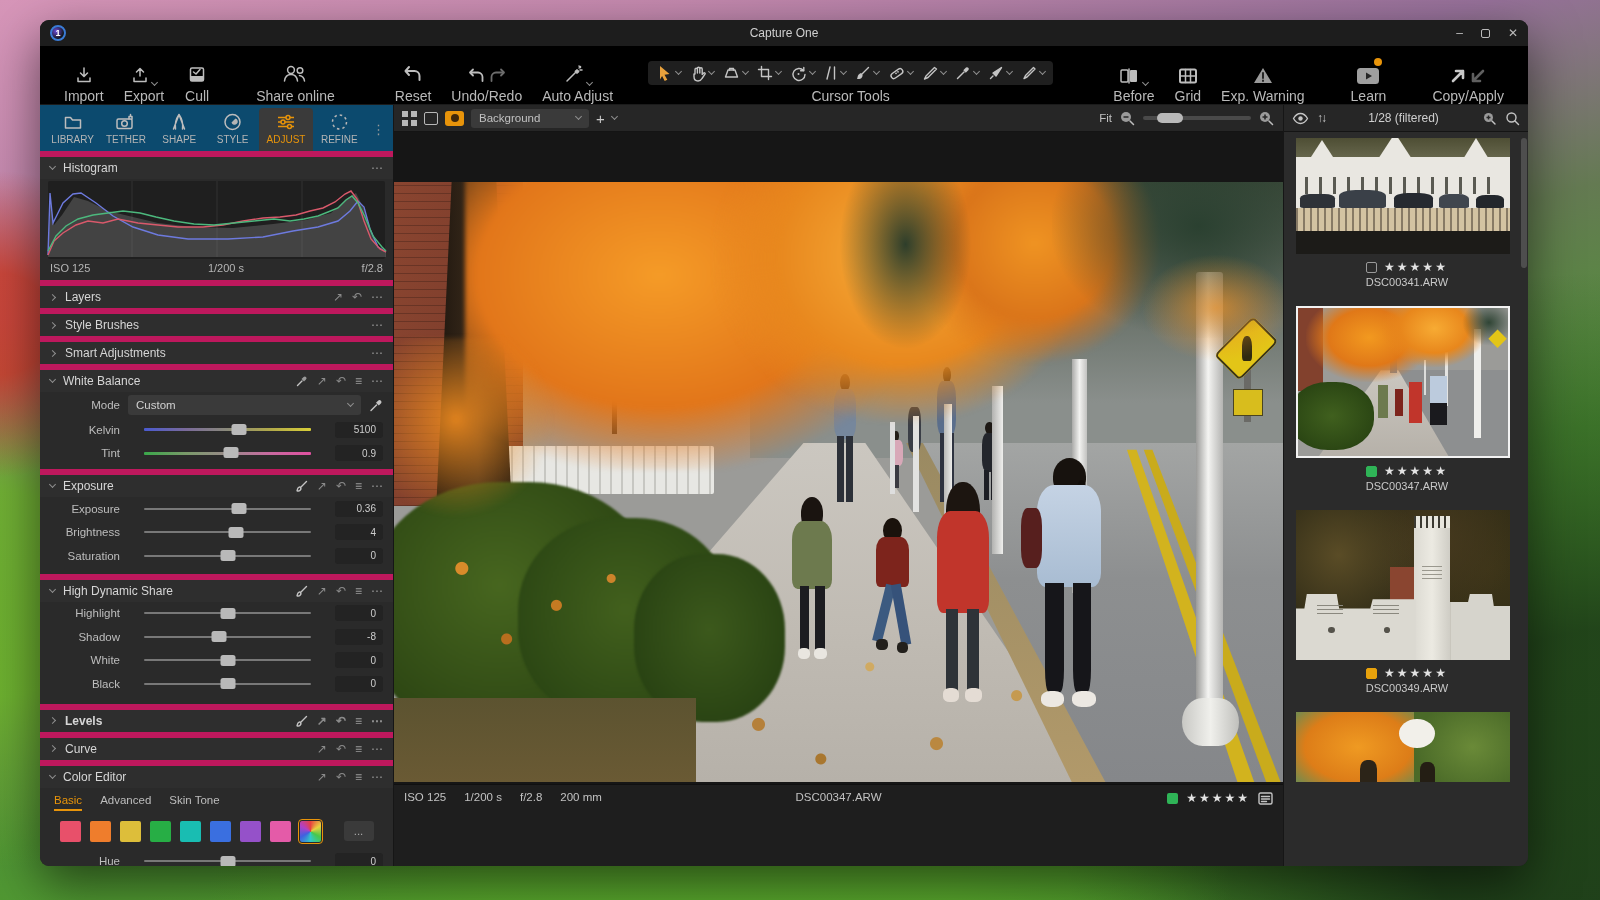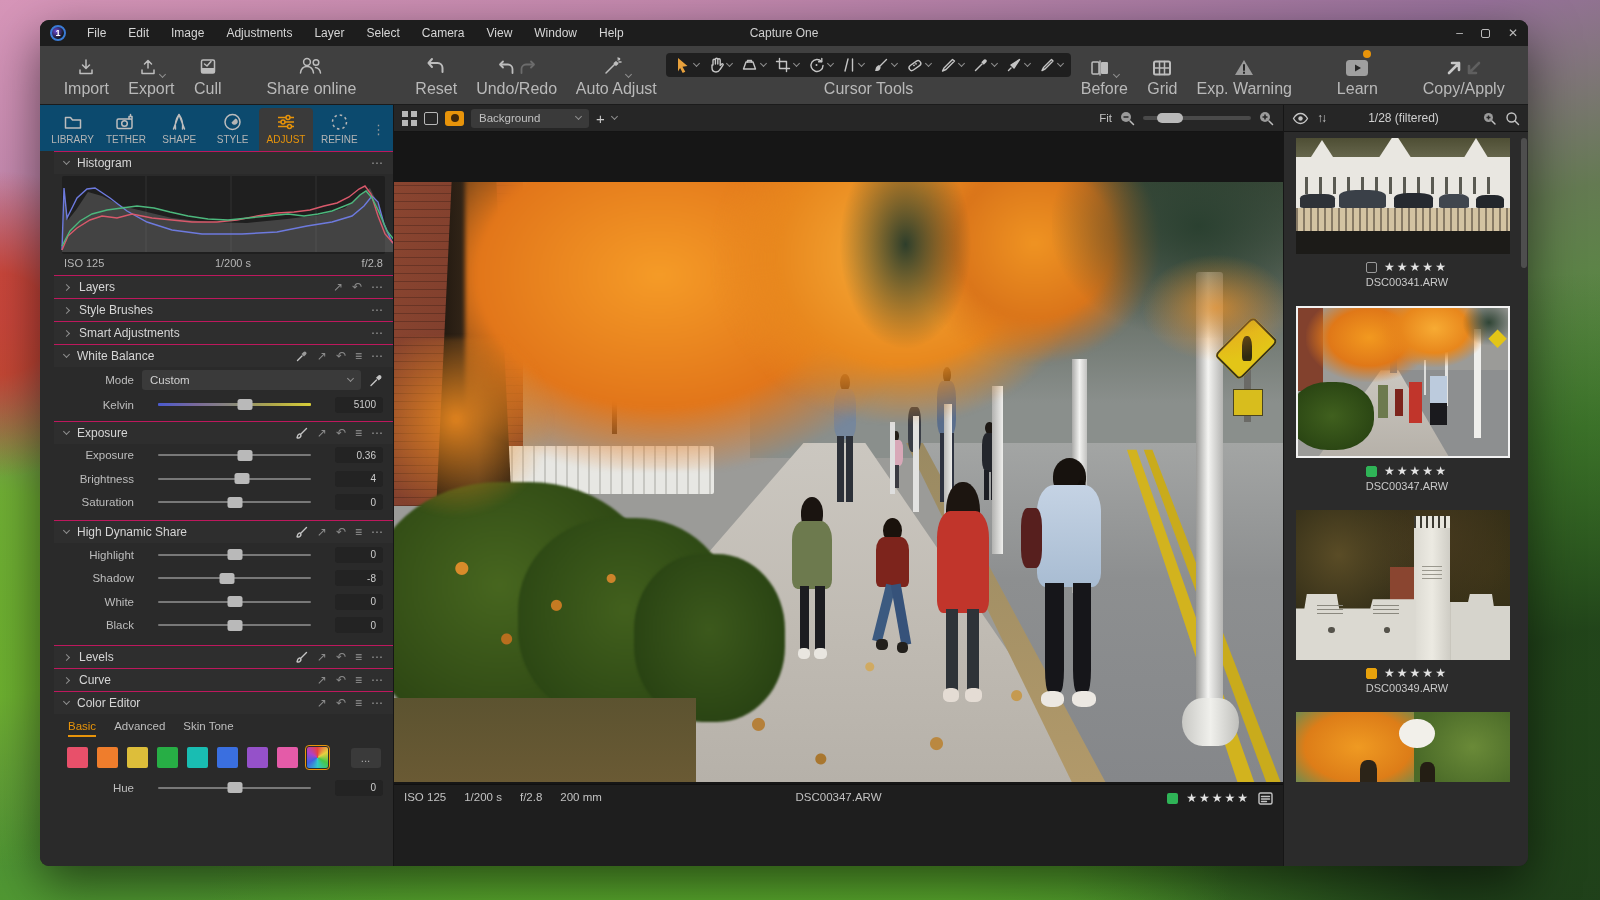--- a/index.html
+++ b/index.html
@@ -23,43 +23,43 @@
   .applogo{ width:16px;height:16px;border-radius:50%;
     background:radial-gradient(circle at 35% 35%, #6a4bd8, #15161c 68%);
     border:2px solid #3a7bd5; color:#fff; font-size:9px; font-weight:bold;
     display:flex;align-items:center;justify-content:center; margin-right:12px;}
   .menus{display:flex; gap:4px;}
   .menus span{padding:2px 9px; cursor:default;}
   .wtitle{position:absolute; left:0; right:0; text-align:center; color:#cfcfcf; pointer-events:none;}
   .wbtns{margin-left:auto; display:flex; gap:18px; align-items:center; color:#bbb; font-size:12px; z-index:2;}
   .wbox{width:9px;height:9px;border:1px solid #bbb;border-radius:2px;display:inline-block;}
   
-  .toolbar{ height:59px; background:#404040; display:flex; align-items:center;
-    padding:0 14px; color:#b9b9b9; font-size:16px; flex:none; border-bottom:1px solid #1b1b1b;}
+  .toolbar{ height:59px; background:#000000; display:flex; align-items:flex-end;
+    padding:0 14px; color:#b9b9b9; font-size:14px; flex:none; border-bottom:1px solid #1b1b1b;}
   .tbtn{display:flex;flex-direction:column;align-items:center;gap:3px;padding:0 10px;min-width:46px;}
   .tbtn svg{display:block;}
   .ticonrow{display:flex;align-items:flex-end;gap:2px;height:24px;}
   .tools-center{display:flex;flex-direction:column;align-items:center;margin:0 auto;}
   .ctbar{background:#1f1f1f;border-radius:4px;padding:3px 8px;display:flex;gap:9px;align-items:center;}
   .ct-btn{display:flex;align-items:center;gap:3px;}
   .chv{width:5px;height:5px;border-right:1.3px solid #8f8f8f;border-bottom:1.3px solid #8f8f8f;
     display:inline-block;transform:rotate(45deg);margin-top:-3px;}
   .chv-r{transform:rotate(-45deg);margin:0 2px 0 0;}
   .tlabel{white-space:nowrap;}
   
   .content{flex:1;display:flex;min-height:0;}
   .lpanel{width:354px;background:#2a2a2a;border-right:1px solid #161616;
     color:#c9c9c9;font-size:11.5px;overflow:hidden;flex:none;display:flex;flex-direction:column;}
   .tabs{display:flex;align-items:center;background:#0c4a6e;padding:3px 2px 0 6px;flex:none;}
   .tab{width:54px;display:flex;flex-direction:column;align-items:center;gap:3px;
     padding:5px 0 6px;font-size:10px;color:#b5b5b5;border-radius:4px 4px 0 0;}
   .tab svg{display:block;}
   .tab.active{background:#3a3a3a;color:#e8940a;}
   .vdots{margin-left:auto;color:#9a9a9a;font-size:13px;padding:0 6px;}
-  .sec{border-top:1px solid #be185d;margin-left:14px;}
+  .sec{border-top:6px solid #be185d;}
   .sechead{height:22px;display:flex;align-items:center;padding:0 10px;gap:8px;color:#d6d6d6;font-size:12px;background:#2e2e2e;}
   .sechead .icons{margin-left:auto;display:flex;gap:9px;align-items:center;color:#9a9a9a;font-size:12px;}
   .icons .dim{color:#8b8b8b;}
   .histo{background:#1f1f1f;margin:2px 8px 0;border-radius:2px;}
   .histfoot{display:flex;justify-content:space-between;padding:3px 10px 6px;color:#b5b5b5;font-size:11px;}
   .srow{display:flex;align-items:center;height:23.5px;padding:0 10px;gap:24px;}
   .slab{width:70px;text-align:right;color:#bdbdbd;flex:none;}
   .strack{flex:1;height:2px;background:#787878;border-radius:1px;position:relative;}
   .sknob{position:absolute;top:-4.5px;width:15px;height:11px;background:#b9b9b9;border-radius:2.5px;transform:translateX(-50%);}
   .sval{width:48px;flex:none;background:#232323;border-radius:3px;text-align:right;
@@ -123,32 +123,20 @@
   .st{stroke:#bdbdbd;stroke-width:1.5;fill:none;stroke-linecap:round;stroke-linejoin:round;}
   .stt{stroke:#c4c4c4;stroke-width:1.4;fill:none;stroke-linecap:round;stroke-linejoin:round;}
 </style>
 </head>
 <body>
 
 <div class="win">
 
   <div class="titlebar">
     <div class="applogo">1</div>
-    <div class="menus">
-      <span>File</span>
-      <span>Edit</span>
-      <span>Image</span>
-      <span>Adjustments</span>
-      <span>Layer</span>
-      <span>Select</span>
-      <span>Camera</span>
-      <span>View</span>
-      <span>Window</span>
-      <span>Help</span>
-    </div>
     <div class="wtitle">Capture One</div>
     <div class="wbtns">
       <span>–</span>
       <span class="wbox"></span>
       <span>✕</span>
     </div>
   </div>
 
   <div class="toolbar">
     <div class="tbtn">
@@ -489,20 +477,27 @@
               <path d="M7 4.8l2.8 2.8 2.3-2.3A2 2 0 0 0 9.3 2.5z" fill="#c4c4c4"></path>
             </svg>
         </div>
         <div class="srow">
           <span class="slab">Kelvin</span>
           <div class="strack" style="height:3px;background:linear-gradient(90deg,#4a5ad0,#7a6a9a,#8a8a7a,#b0a84a,#d8ce38);">
               <i class="sknob" style="left:57%;"></i>
             </div>
           <span class="sval">5100</span>
         </div>
+        <div class="srow">
+          <span class="slab">Tint</span>
+          <div class="strack" style="height:3px;background:linear-gradient(90deg,#3aa84a,#7a9a6a,#9a8a8a,#c86aa0,#e050a0);">
+              <i class="sknob" style="left:52%;"></i>
+            </div>
+          <span class="sval">0.9</span>
+        </div>
       </div>
 
       <div class="sec" style="margin-top:4px;">
         <div class="sechead">
           <span class="chv"></span>
           <span>Exposure</span>
           <span class="icons">
             <svg width="12" height="12">
                 <path d="M10.5 1.5 4.5 7.5M4.3 7.3c.9.9.7 2-.2 2.9-.7.7-2.2.9-3.1.6.5-.7.3-1.8 1-2.7.8-.8 1.6-1.5 2.3-.8z" class="stt"></path>
               </svg>
@@ -572,21 +567,21 @@
           </div>
         <div class="srow">
             <span class="slab">Black</span>
           <div class="strack">
               <i class="sknob" style="left:50%;"></i>
             </div>
           <span class="sval">0</span>
           </div>
       </div>
 
-      <div class="sec" style="margin-top:8px;">
+      <div class="sec" style="margin-top:8px;font-weight:bold;">
           <div class="sechead">
         <span class="chv chv-r"></span>
         <span>Levels</span>
         <span class="icons">
           <svg width="12" height="12">
                 <path d="M10.5 1.5 4.5 7.5M4.3 7.3c.9.9.7 2-.2 2.9-.7.7-2.2.9-3.1.6.5-.7.3-1.8 1-2.7.8-.8 1.6-1.5 2.3-.8z" class="stt"></path>
               </svg>
           <span class="dim">↗</span>
           <span class="dim">↶</span>
           <span>≡</span>

